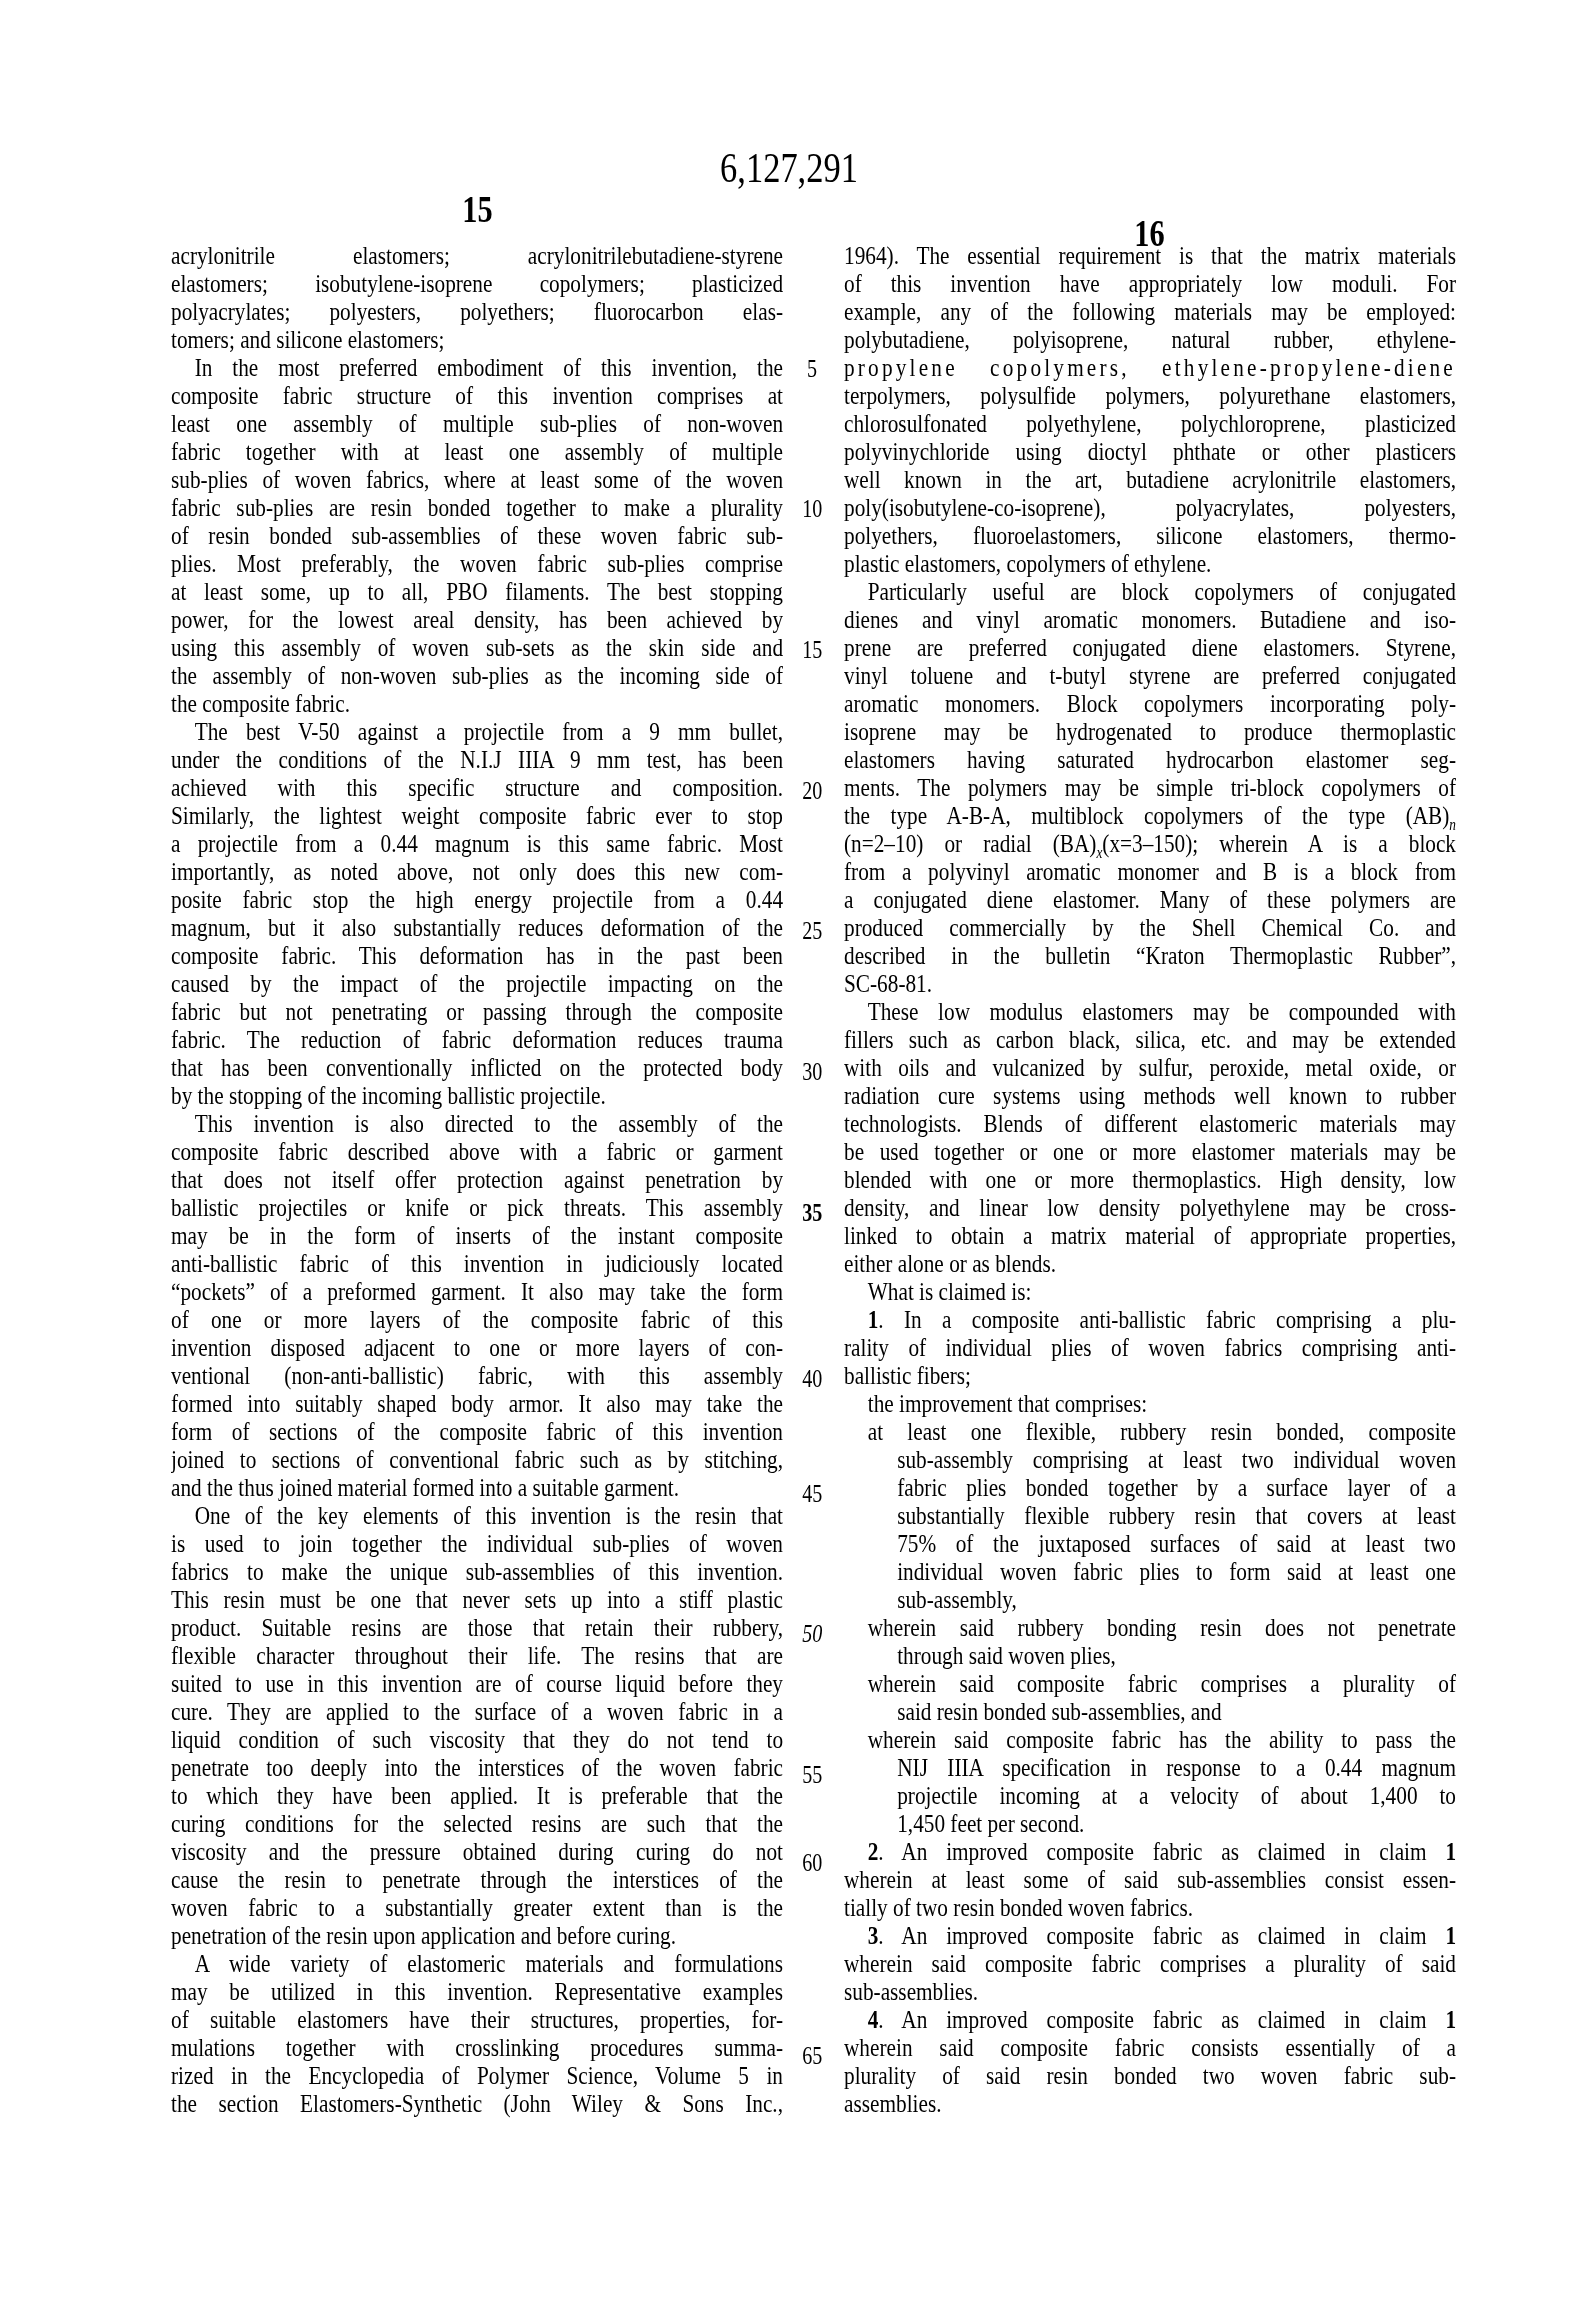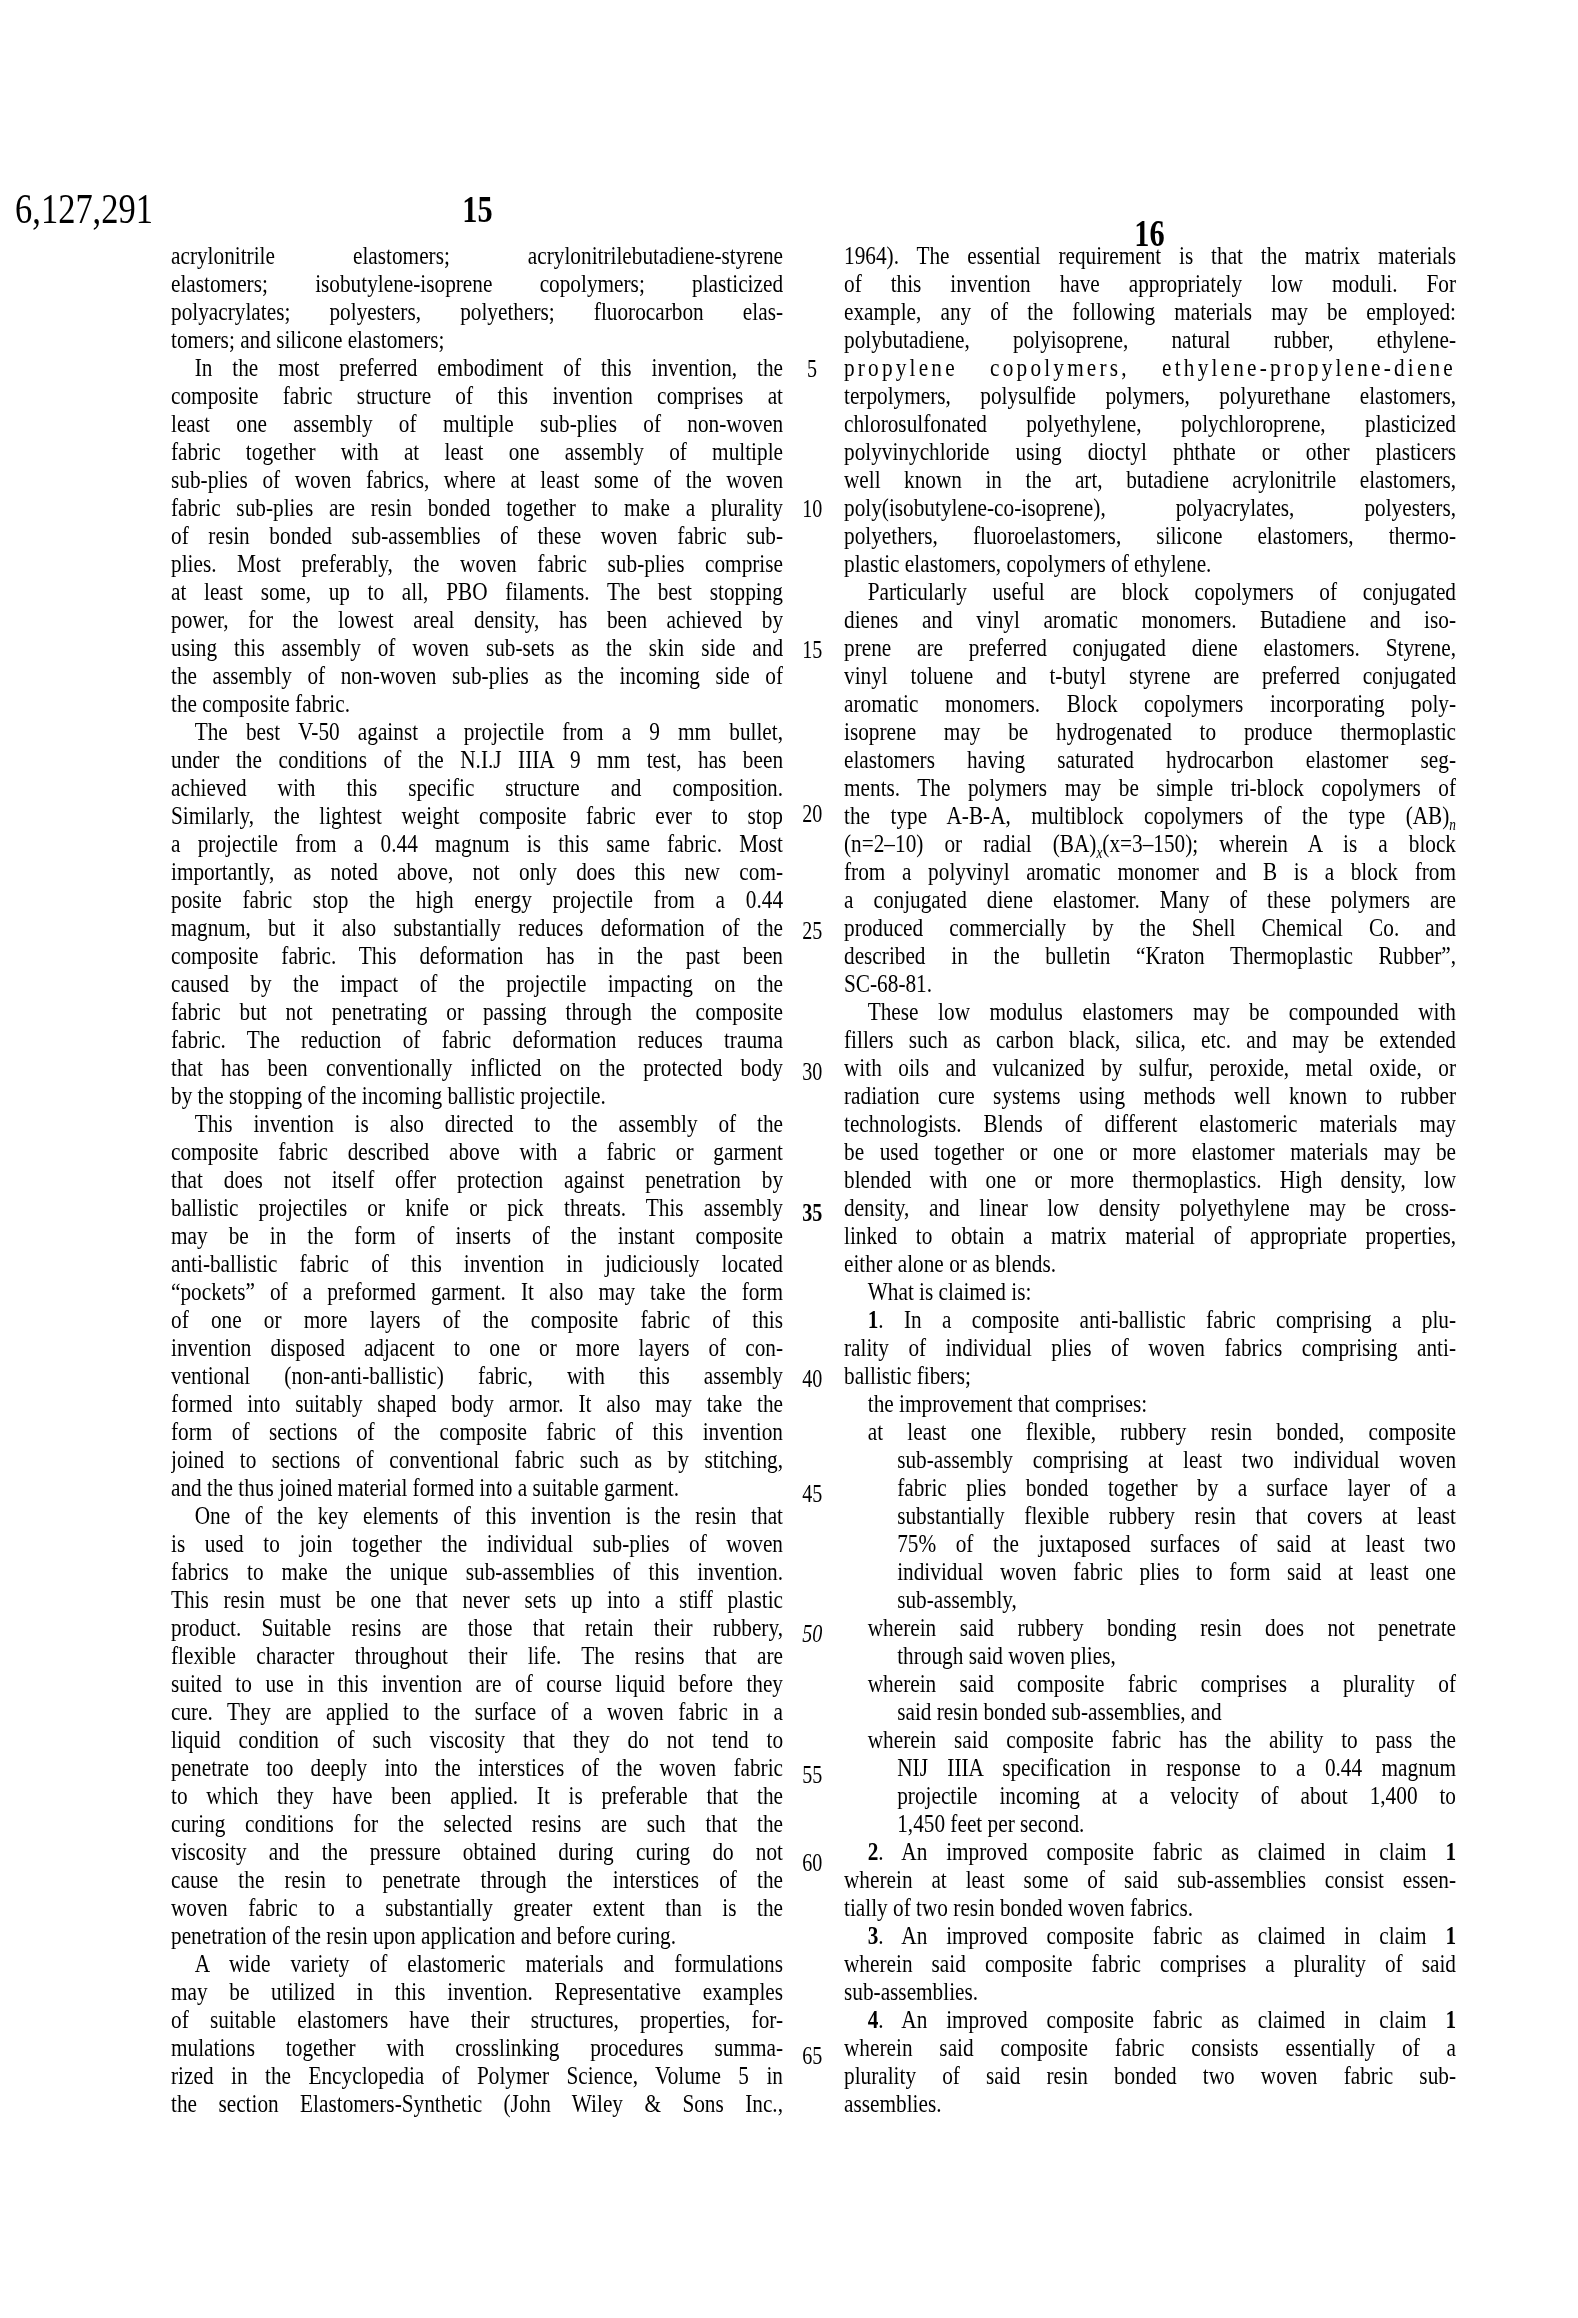--- a/index.html
+++ b/index.html
@@ -5,21 +5,21 @@
 <style>
   html,body{margin:0;padding:0;}
   body{
     width:1578px;height:2319px;position:relative;
     background:#ffffff;color:#000000;
     font-family:"Liberation Serif","DejaVu Serif","DejaVu Sans",serif;
     -webkit-font-smoothing:antialiased;
   }
   .patent-number{
     position:absolute;top:147px;left:0;width:1578px;
-    font-size:42px;line-height:42px;white-space:nowrap;margin-top:41px;
+    text-align:center;font-size:42px;line-height:42px;white-space:nowrap;
   }
   .cond{display:inline-block;transform:scaleX(0.82);transform-origin:50% 50%;}
   .colhead{
     position:absolute;top:191px;width:136px;text-align:center;
     font-weight:bold;font-size:37px;line-height:37px;
   }
   #head-left{left:409px;}
   #head-right{left:1081px;margin-top:24px;}
   .col{
     position:absolute;top:242px;width:748px;
@@ -195,21 +195,21 @@
     <div class="line i1"><b>4</b>. An improved composite fabric as claimed in claim <b>1</b></div>
     <div class="line">wherein said composite fabric consists essentially of a</div>
     <div class="line">plurality of said resin bonded two woven fabric sub-</div>
     <div class="line e">assemblies.</div>
   </div>
 
 <div id="gutter">
     <div class="gn" style="top: 113px;"><span class="cond">5</span></div>
     <div class="gn" style="top: 253px;"><span class="cond">10</span></div>
     <div class="gn" style="top: 394px;"><span class="cond">15</span></div>
-    <div class="gn" style="top: 535px; margin-top: 23px;"><span class="cond">20</span></div>
+    <div class="gn" style="top: 535px;"><span class="cond">20</span></div>
     <div class="gn" style="top: 675px;"><span class="cond">25</span></div>
     <div class="gn" style="top: 816px;"><span class="cond">30</span></div>
     <div class="gn" style="top: 957px; font-weight: bold;"><span class="cond">35</span></div>
     <div class="gn" style="top: 1123px; text-decoration: underline;"><span class="cond">40</span></div>
     <div class="gn" style="top: 1238px;"><span class="cond">45</span></div>
     <div class="gn" style="top: 1378px; font-style: italic;"><span class="cond">50</span></div>
     <div class="gn" style="top: 1519px;"><span class="cond">55</span></div>
     <div class="gn" style="top: 1607px;"><span class="cond">60</span></div>
     <div class="gn" style="top: 1800px;"><span class="cond">65</span></div>
   </div>

